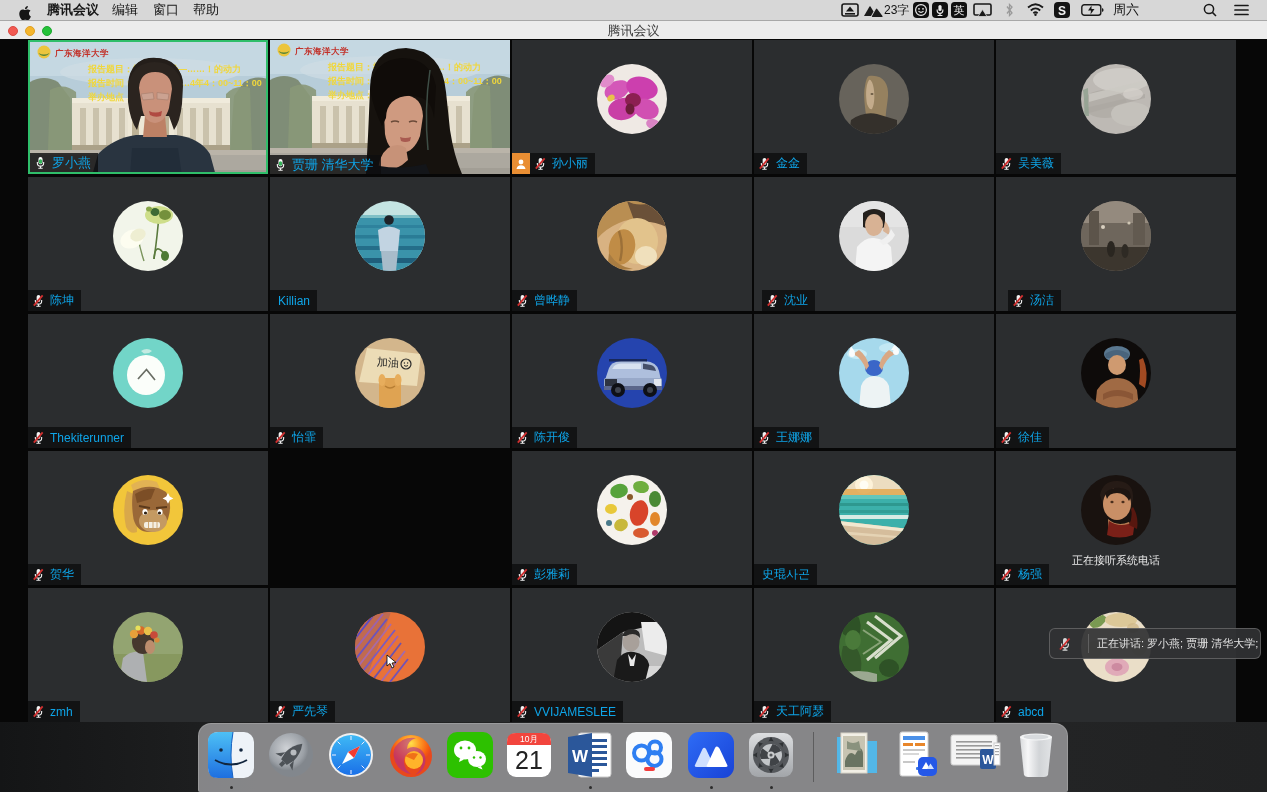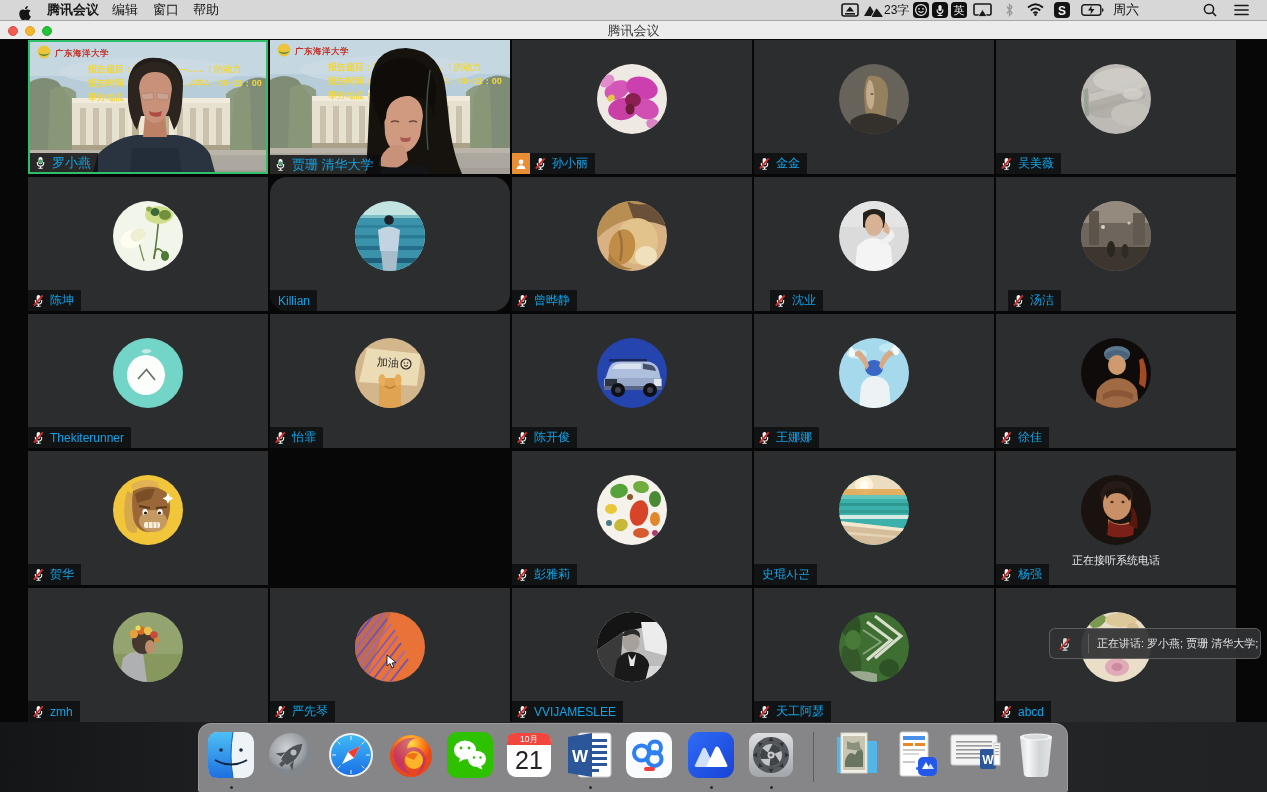--- a/index.html
+++ b/index.html
@@ -315,21 +315,21 @@
         <div class="lbl" style="left:0;"><svg width="13" height="13" viewBox="0 0 14 14">
             <g fill="#f2f2f2">
               <rect x="5" y="1" width="4" height="7.5" rx="2"></rect>
               <path d="M3 6.5v1a4 4 0 0 0 8 0v-1h-1.2v1a2.8 2.8 0 0 1-5.6 0v-1z"></path>
               <rect x="6.4" y="11" width="1.2" height="2"></rect>
               <rect x="4.5" y="12.6" width="5" height="1.1" rx=".5"></rect>
             </g>
             <line x1="11.5" y1="1.5" x2="2" y2="12.5" stroke="#cf2f2f" stroke-width="2"></line>
           </svg>陈坤</div>
       </div>
-<div class="cell" style="left:270px;top:138px;border-radius:17px;">
+<div class="cell" style="left:270px;top:138px;">
         <div class="av"><svg width="70" height="70" viewBox="0 0 70 70">
             <rect width="70" height="70" fill="#c4e4e2"></rect>
 <rect y="14" width="70" height="56" fill="#3a93aa"></rect>
 <rect y="14" width="70" height="3" fill="#7fc0c6"></rect>
 <rect y="24" width="70" height="3" fill="#2d819b" opacity=".9"></rect>
 <rect y="34" width="70" height="3.5" fill="#297a93" opacity=".9"></rect>
 <rect y="45" width="70" height="4" fill="#226a85" opacity=".9"></rect>
 <rect y="57" width="70" height="5" fill="#1d5a77" opacity=".9"></rect>
 <circle cx="34" cy="19" r="4.8" fill="#1e2228"></circle>
 <path d="M23 29 Q34 22 45 29 L43 50 Q34 53 25 50 Z" fill="#c2d4e2"></path>
@@ -361,21 +361,21 @@
 <div class="cell" style="left:754px;top:138px;">
         <div class="av"><svg width="70" height="70" viewBox="0 0 70 70">
             <rect width="70" height="70" fill="#dbdbdb"></rect>
 <rect x="0" y="0" width="70" height="26" fill="#e4e4e4"></rect>
 <path d="M24 12 Q35 4 46 12 L46 26 Q35 32 24 26 Z" fill="#24201c"></path>
 <ellipse cx="35" cy="24" rx="9" ry="11" fill="#d8b294"></ellipse>
 <path d="M46 20 Q52 26 50 34 L44 30 Z" fill="#d8b294"></path>
 <path d="M16 70 L18 46 Q26 36 35 37 Q46 38 52 46 L54 70 Z" fill="#f4f4f4"></path>
 <path d="M40 40 Q50 36 52 28 L56 34 Q52 42 44 44 Z" fill="#f0f0f0"></path>
           </svg></div>
-        <div class="lbl" style="left:16px;"><svg width="13" height="13" viewBox="0 0 14 14">
+        <div class="lbl" style="left:8px;"><svg width="13" height="13" viewBox="0 0 14 14">
             <g fill="#f2f2f2">
               <rect x="5" y="1" width="4" height="7.5" rx="2"></rect>
               <path d="M3 6.5v1a4 4 0 0 0 8 0v-1h-1.2v1a2.8 2.8 0 0 1-5.6 0v-1z"></path>
               <rect x="6.4" y="11" width="1.2" height="2"></rect>
               <rect x="4.5" y="12.6" width="5" height="1.1" rx=".5"></rect>
             </g>
             <line x1="11.5" y1="1.5" x2="2" y2="12.5" stroke="#cf2f2f" stroke-width="2"></line>
           </svg>沈业</div>
       </div>
 <div class="cell" style="left:996px;top:138px;">

